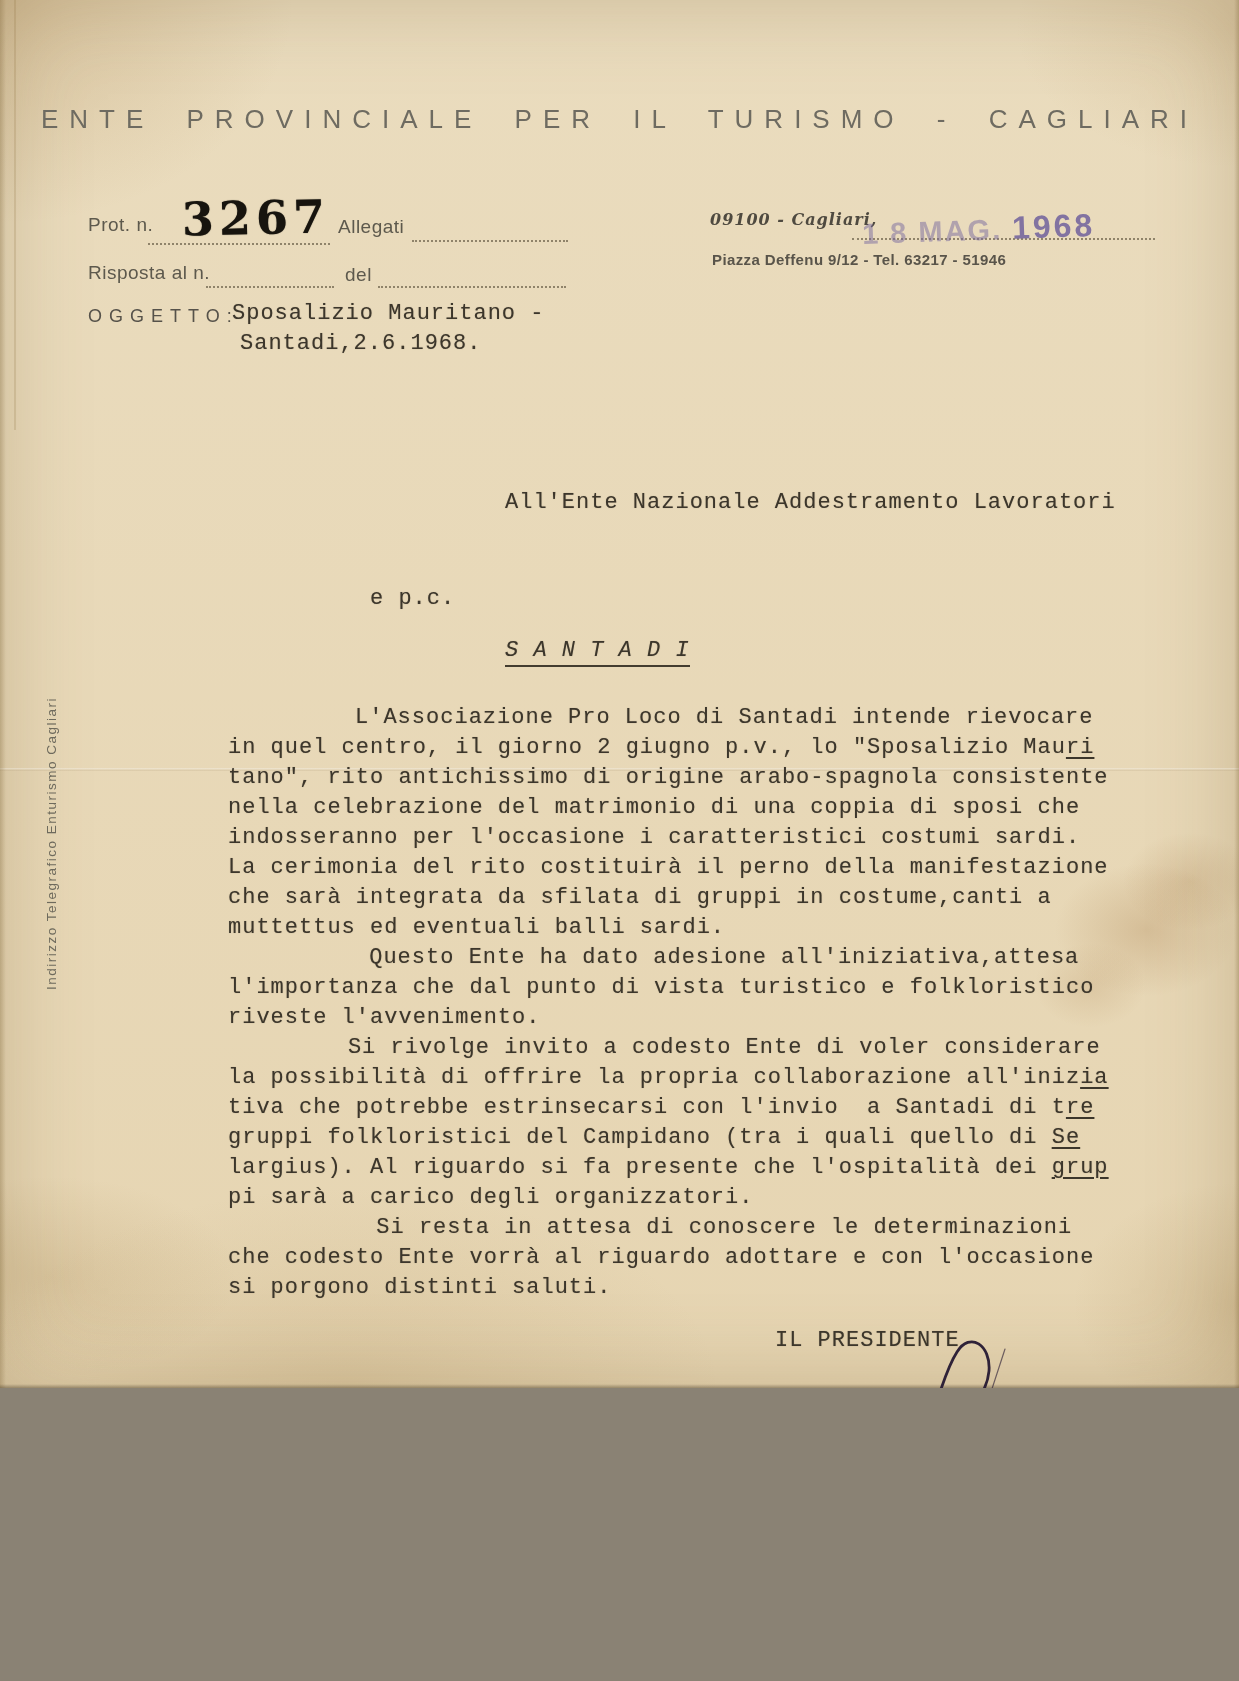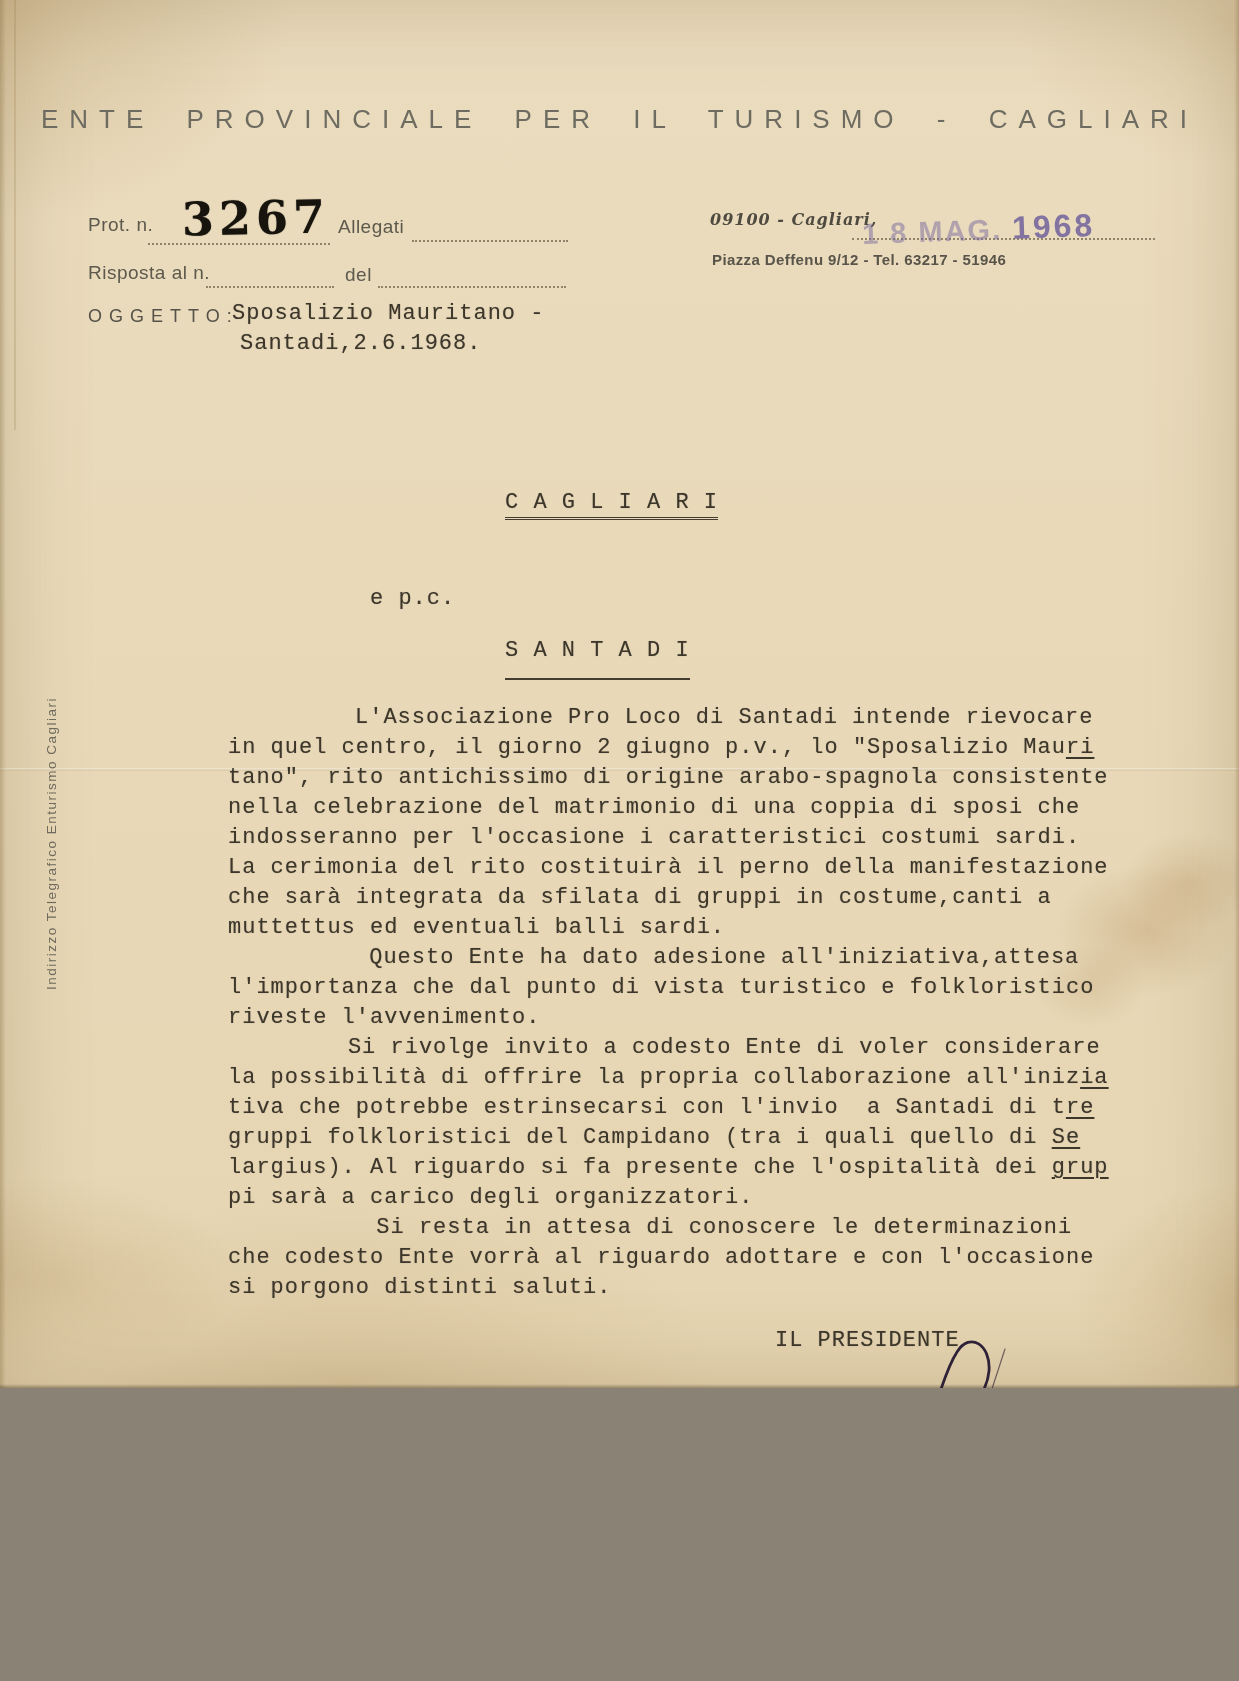--- a/index.html
+++ b/index.html
@@ -62,21 +62,21 @@
     font-family:"Liberation Mono", monospace;
     font-size:22px;color:#3c362b;
     letter-spacing:1px;
     text-shadow:0 0 1px rgba(58,50,38,.35);
     white-space:pre;
   }
   .tline{height:30px;line-height:30px;}
   .tline.indent{padding-left:112px;text-align:center;}
   .usuf{text-decoration:underline;text-underline-offset:4px;text-decoration-thickness:1.5px;}
   .u-double{border-bottom:3px double #433c2f;padding-bottom:1px;display:inline-block;line-height:26px;}
-  .u-single{border-bottom:2px solid #433c2f;padding-bottom:14px;display:inline-block;line-height:26px;}
+  .u-single{border-bottom:2px solid #433c2f;padding-bottom:1px;display:inline-block;line-height:26px;font-style:italic;}
   
   .fold-h{left:0;top:768px;width:100%;height:3px;
     background:linear-gradient(rgba(255,255,255,.38),rgba(138,108,58,.16));}
   .fold-v{left:14px;top:0;width:2px;height:430px;background:rgba(138,108,58,.20);}
   .edge-bottom{left:0;bottom:0;width:100%;height:4px;
     background:linear-gradient(transparent,rgba(78,66,44,.45));}
   .edge-right{right:0;top:0;width:5px;height:100%;
     background:linear-gradient(90deg,transparent,rgba(120,95,50,.30));}
   .edge-left{left:0;top:0;width:6px;height:100%;
     background:linear-gradient(90deg,rgba(120,95,50,.30),transparent);}
@@ -115,21 +115,21 @@
   </div>
   <div class="abs piazza" style="left:712px;top:251px;">Piazza Deffenu 9/12 - Tel. 63217 - 51946</div>
 
   <div class="abs oggetto" style="left:88px;top:306px;">OGGETTO:</div>
   <div class="abs tw" style="left:232px;top:301px;">Sposalizio Mauritano -</div>
   <div class="abs tw" style="left:240px;top:331px;">Santadi,2.6.1968.</div>
 
   <div class="abs sidebar-vert">Indirizzo Telegrafico Enturismo Cagliari</div>
 
   <div class="abs tw" style="left:505px;top:438px;">
-    <div class="tline"><span class="u-double">C A G L I A R I</span></div>
+    <div class="tline">All'Ente Nazionale Addestramento Lavoratori</div>
   </div>
 
   <div class="abs tw" style="left:370px;top:586px;">e p.c.</div>
   <div class="abs tw" style="left:505px;top:586px;">
     <div class="tline"><span class="u-single">S A N T A D I</span></div>
   </div>
 
   <div class="abs tw" style="left:228px;top:703px;"><div class="tline indent"><span>L'Associazione Pro Loco di Santadi intende rievocare</span></div><div class="tline"><span>in quel centro, il giorno 2 giugno p.v., lo "Sposalizio Mau</span><span class="usuf">ri</span></div><div class="tline"><span>tano", rito antichissimo di origine arabo-spagnola consistente</span></div><div class="tline"><span>nella celebrazione del matrimonio di una coppia di sposi che</span></div><div class="tline"><span>indosseranno per l'occasione i caratteristici costumi sardi.</span></div><div class="tline"><span>La cerimonia del rito costituirà il perno della manifestazione</span></div><div class="tline"><span>che sarà integrata da sfilata di gruppi in costume,canti a</span></div><div class="tline"><span>muttettus ed eventuali balli sardi.</span></div><div class="tline indent"><span>Questo Ente ha dato adesione all'iniziativa,attesa</span></div><div class="tline"><span>l'importanza che dal punto di vista turistico e folkloristico</span></div><div class="tline"><span>riveste l'avvenimento.</span></div><div class="tline indent"><span>Si rivolge invito a codesto Ente di voler considerare</span></div><div class="tline"><span>la possibilità di offrire la propria collaborazione all'iniz</span><span class="usuf">ia</span></div><div class="tline"><span>tiva che potrebbe estrinsecarsi con l'invio  a Santadi di t</span><span class="usuf">re</span></div><div class="tline"><span>gruppi folkloristici del Campidano (tra i quali quello di </span><span class="usuf">Se</span></div><div class="tline"><span>largius). Al riguardo si fa presente che l'ospitalità dei </span><span class="usuf">grup</span></div><div class="tline"><span>pi sarà a carico degli organizzatori.</span></div><div class="tline indent"><span>Si resta in attesa di conoscere le determinazioni</span></div><div class="tline"><span>che codesto Ente vorrà al riguardo adottare e con l'occasione</span></div><div class="tline"><span>si porgono distinti saluti.</span></div></div>
 
   <div class="abs tw" style="left:775px;top:1328px;">IL PRESIDENTE</div>

